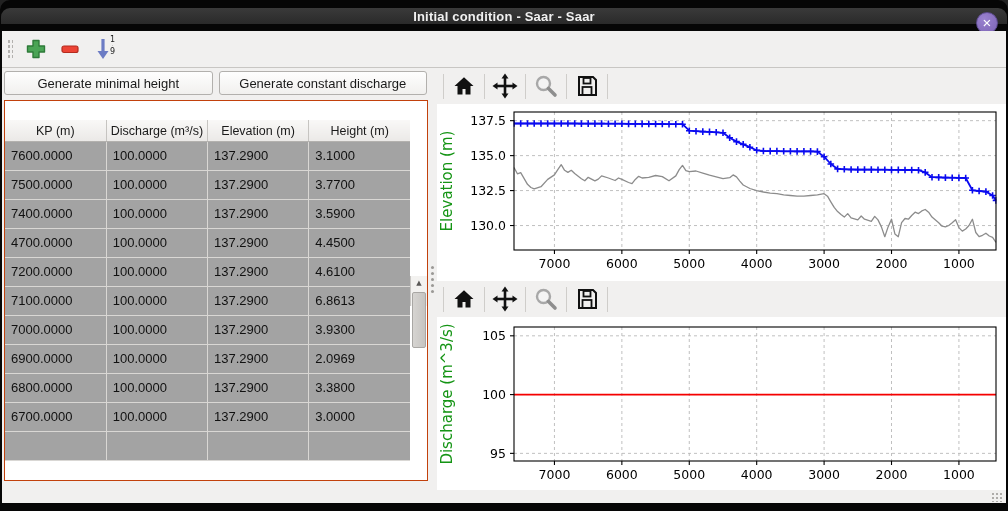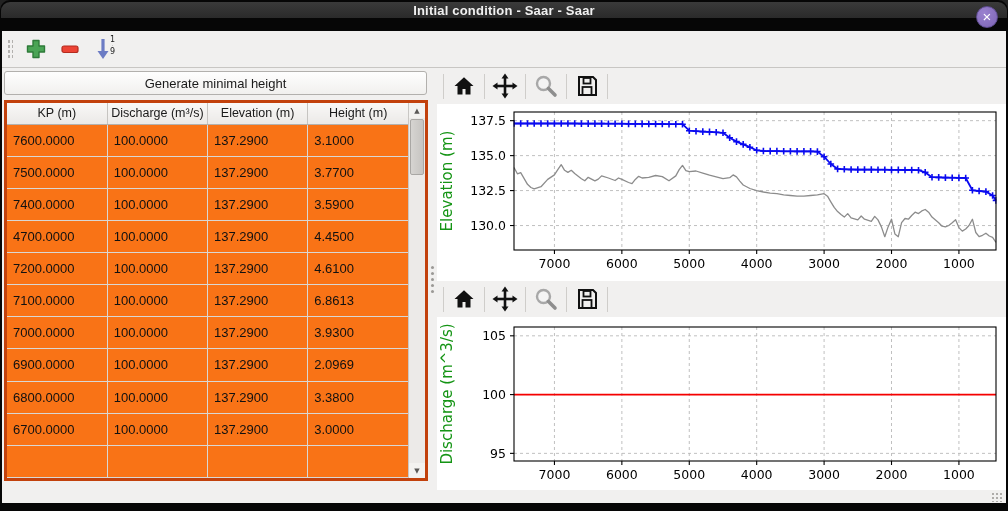--- a/index.html
+++ b/index.html
@@ -3,21 +3,21 @@
 <meta charset="utf-8">
 <style>
   * { margin:0; padding:0; box-sizing:border-box; }
   html,body { background:#222; }
   body { font-family:"Liberation Sans", sans-serif; }
 
   .window { position:relative; width:1008px; height:511px; background:#060606;
             border-radius:10px 10px 0 0; overflow:hidden; }
 
   
-  .titlebar { position:absolute; top:2px; left:1px; right:1px; height:16px;
+  .titlebar { position:absolute; top:8px; left:1px; right:1px; height:16px;
               background:linear-gradient(#3a3a3a,#2a2a2a); border-radius:9px 9px 0 0;
               display:flex; align-items:center; justify-content:center; }
   .title { color:#f0f0f0; font-size:13px; font-weight:700; letter-spacing:.2px; }
   .close-btn { position:absolute; right:9px; top:4px; width:22px; height:22px; border-radius:50%;
                background:radial-gradient(circle at 35% 30%, #9a82cf, #7c63b4); border:1px solid #5f4d91;
                display:flex; align-items:center; justify-content:center; cursor:default; }
   .close-x { color:#fff; font-size:15px; line-height:1; font-weight:400; transform:translateY(-1px); }
 
   
   .wbody { position:absolute; top:31px; left:2px; right:2px; bottom:8px;
@@ -39,26 +39,26 @@
 
   
   .content { flex:1; display:flex; min-height:0; }
 
   
   .left-panel { width:426px; flex:none; display:flex; flex-direction:column; padding:3px 0 9px 2px; }
   .button-row { display:flex; gap:6px; height:24px; margin:0 1px 5px 0; flex:none; }
   .gen-btn { flex:1; border:1px solid #b2b0ad; border-radius:3px;
              background:linear-gradient(#fefefe,#f1f0ee); font-size:13px; color:#1a1a1a;
              font-family:"Liberation Sans", sans-serif;text-align:center; }
-  .table-wrap { flex:1; display:flex; border:3px solid #c2410c; background:#fff; overflow:hidden; min-height:0; }
+  .table-wrap { flex:1; display:flex; border:1px solid #c2410c; background:#fff; overflow:hidden; min-height:0;align-items:center; }
   table { flex:1; border-collapse:collapse; table-layout:fixed; width:100%; }
   th { height:21px; font-size:12.5px; font-weight:400; color:#1a1a1a; text-align:center;
        background:linear-gradient(#f9f8f7,#ebe9e7); border-right:1px solid #c6c4c1;
        border-bottom:1px solid #b3b1ae; }
-  td { height:29px; font-size:13px; color:#111; padding:0 6px; background:#f97316;
+  td { height:29px; font-size:13px; color:#111; padding:0 6px; background:#a3a3a3;
        border-right:1px solid #d9d7d4; border-bottom:1px solid #d9d7d4; }
   th:last-child, td:last-child { border-right:none; }
 
   
   .vscroll { width:17px; flex:none; background:#eceae8; border-left:1px solid #c9c7c4;
              display:flex; flex-direction:column; }
   .sb-btn { height:15px; flex:none; display:flex; align-items:center; justify-content:center;
             color:#5a5856; font-size:7px; background:#f3f2f0; font-family:"DejaVu Sans", sans-serif; }
   .sb-track { flex:1; position:relative; }
   .sb-thumb { position:absolute; top:1px; left:1px; right:1px; height:56px;
@@ -127,20 +127,21 @@
           </span>
         </span>
       </button>
     </div>
 
     <div class="content">
 
       <div class="left-panel">
         <div class="button-row">
           <button class="gen-btn">Generate minimal height</button>
+          <button class="gen-btn">Generate constant discharge</button>
         </div>
 
         <div class="table-wrap">
           <table>
             <thead>
                 <tr id="thead-row">
                   <th>KP (m)</th>
                   <th>Discharge (m³/s)</th>
                   <th>Elevation (m)</th>
                   <th>Height (m)</th>

